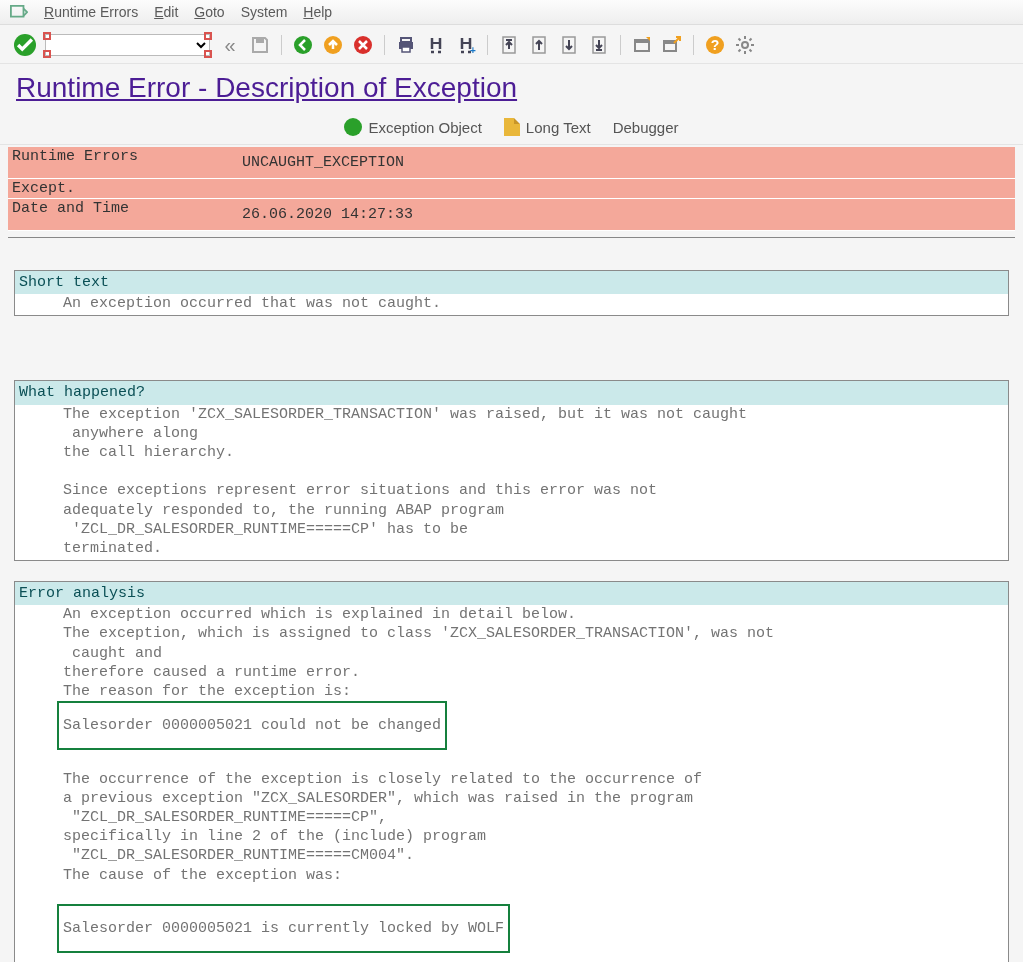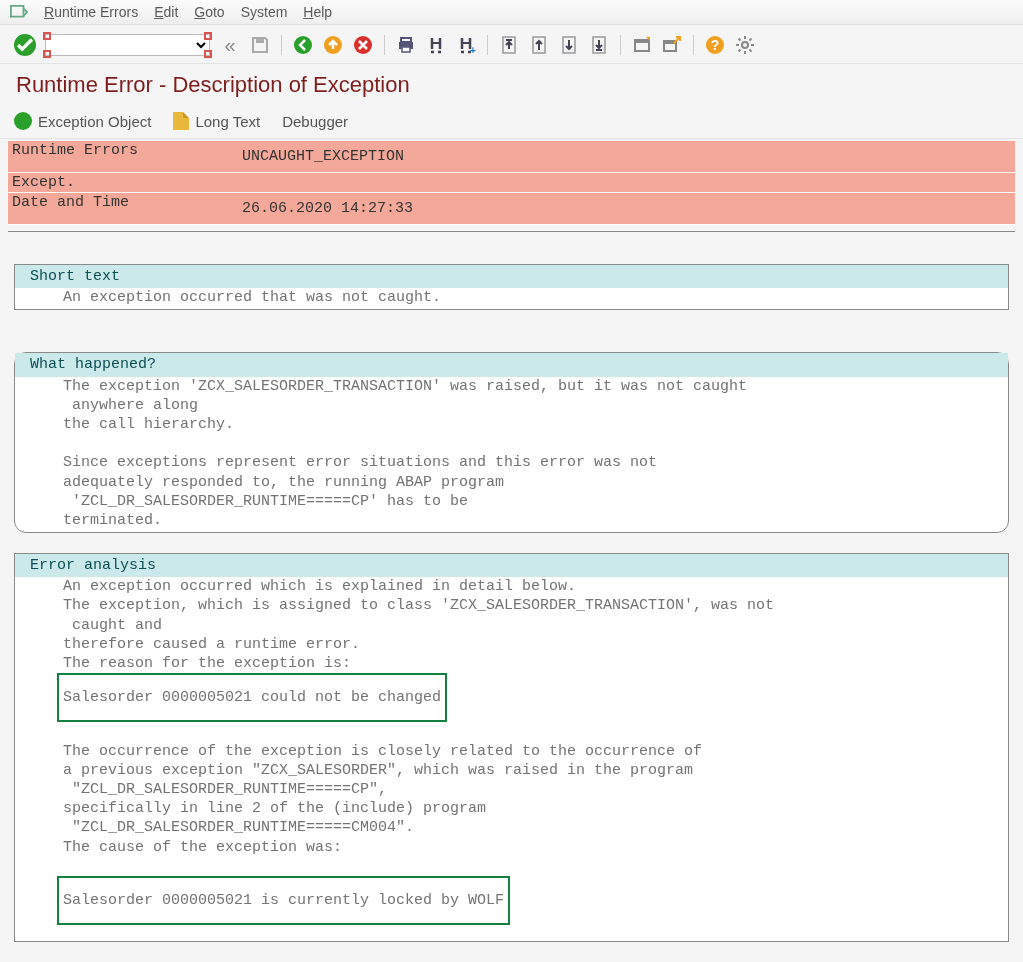--- a/index.html
+++ b/index.html
@@ -60,31 +60,33 @@
     font-size:13px;
     padding:0 4px;
   }
   .tb-btn {
     width:22px;height:22px;display:flex;align-items:center;justify-content:center;
     font-size:16px;cursor:pointer;
   }
   .tb-btn svg{width:20px;height:20px;}
   .tb-sep{width:1px;height:20px;background:#ccc;margin:0 2px;}
   .page-title {
-    font-size: 22px;
-    color:#7f1d1d;
+    font-size: 28px;
+    color:#4c1d95;
     padding: 8px 16px 10px;
     background:#f5f5f5;
+    text-decoration:underline;
   }
   .subtoolbar {
     background:#f5f5f5;
     padding: 4px 14px 8px;
     display:flex;align-items:center;gap:22px;
     font-size:15px;color:#555;
     border-bottom:1px solid #e4e4e4;
+    justify-content:center;
   }
   .sub-item{display:flex;align-items:center;gap:6px;cursor:pointer;}
   .dot-green{width:18px;height:18px;border-radius:50%;background:#2aa02a;}
   .doc-yellow{width:16px;height:18px;background:#e9b73a;position:relative;}
   .doc-yellow::after{content:"";position:absolute;top:0;right:0;width:0;height:0;border-left:6px solid #c89528;border-top:6px solid #f5f5f5;}
   .err-meta {
     margin: 2px 8px 0;
   }
   .err-meta-row{
     display:flex;
@@ -99,21 +101,21 @@
   .section {
     margin: 20px 14px 0;
     border:1px solid #8a8a8a;
     background:#fff;
     font-family:"Courier New", monospace;
     font-size:15px;
     line-height:1.28;
   }
   .section-head{
     background:#cbe9ea;
-    padding:2px 15px;
+    padding:2px 4px;
     color:#0a4f55;
   }
   .section-body{
     padding:0 4px 2px 48px;
     color:#737373;
     white-space:pre;
   }
   .hl-red{
     border:2px solid #15803d;
     display:inline-block;
@@ -284,21 +286,21 @@
     <div class="val">26.06.2020 14:27:33</div>
   </div>
 </div>
 <div class="hr"></div>
 
 <div class="section" style="margin-top:32px;">
   <div class="section-head">Short text</div>
   <div class="section-body">An exception occurred that was not caught.</div>
 </div>
 
-<div class="section" style="margin-top:42px;border-radius:12px;">
+<div class="section" style="margin-top:64px;">
   <div class="section-head">What happened?</div>
   <div class="section-body">The exception 'ZCX_SALESORDER_TRANSACTION' was raised, but it was not caught
  anywhere along
 the call hierarchy.
 
 Since exceptions represent error situations and this error was not
 adequately responded to, the running ABAP program
  'ZCL_DR_SALESORDER_RUNTIME=====CP' has to be
 terminated.</div>
 </div>

